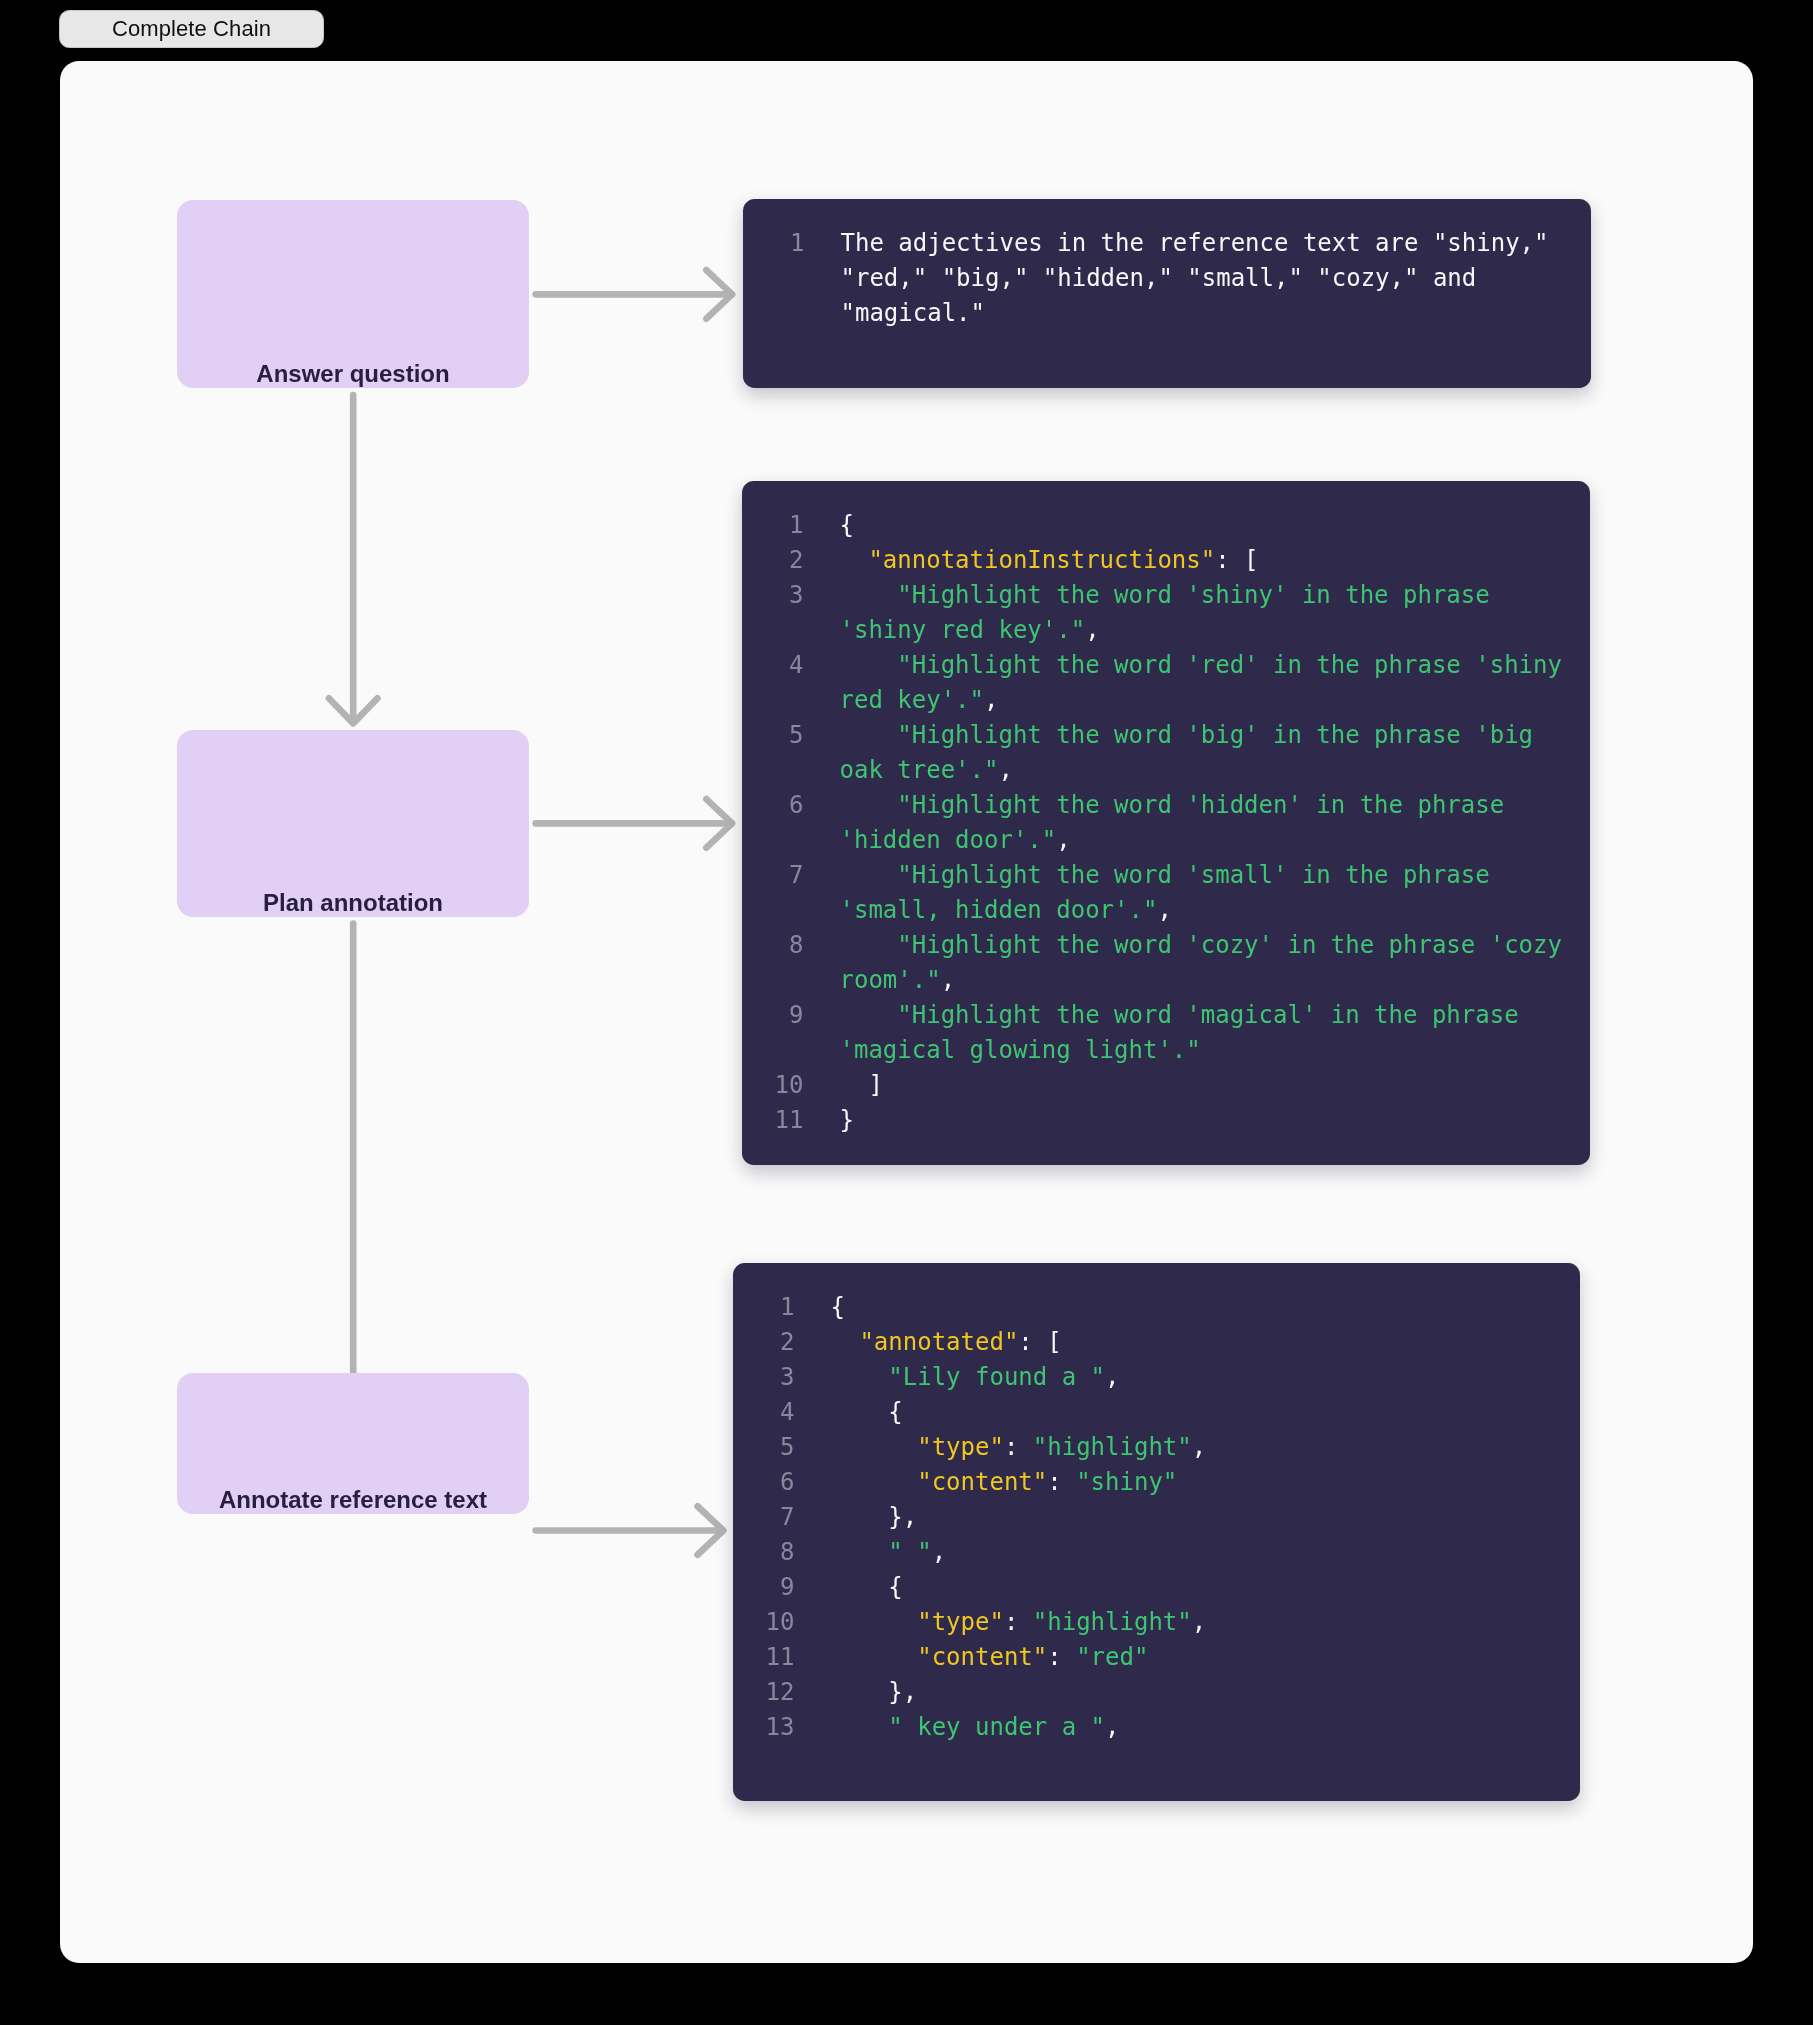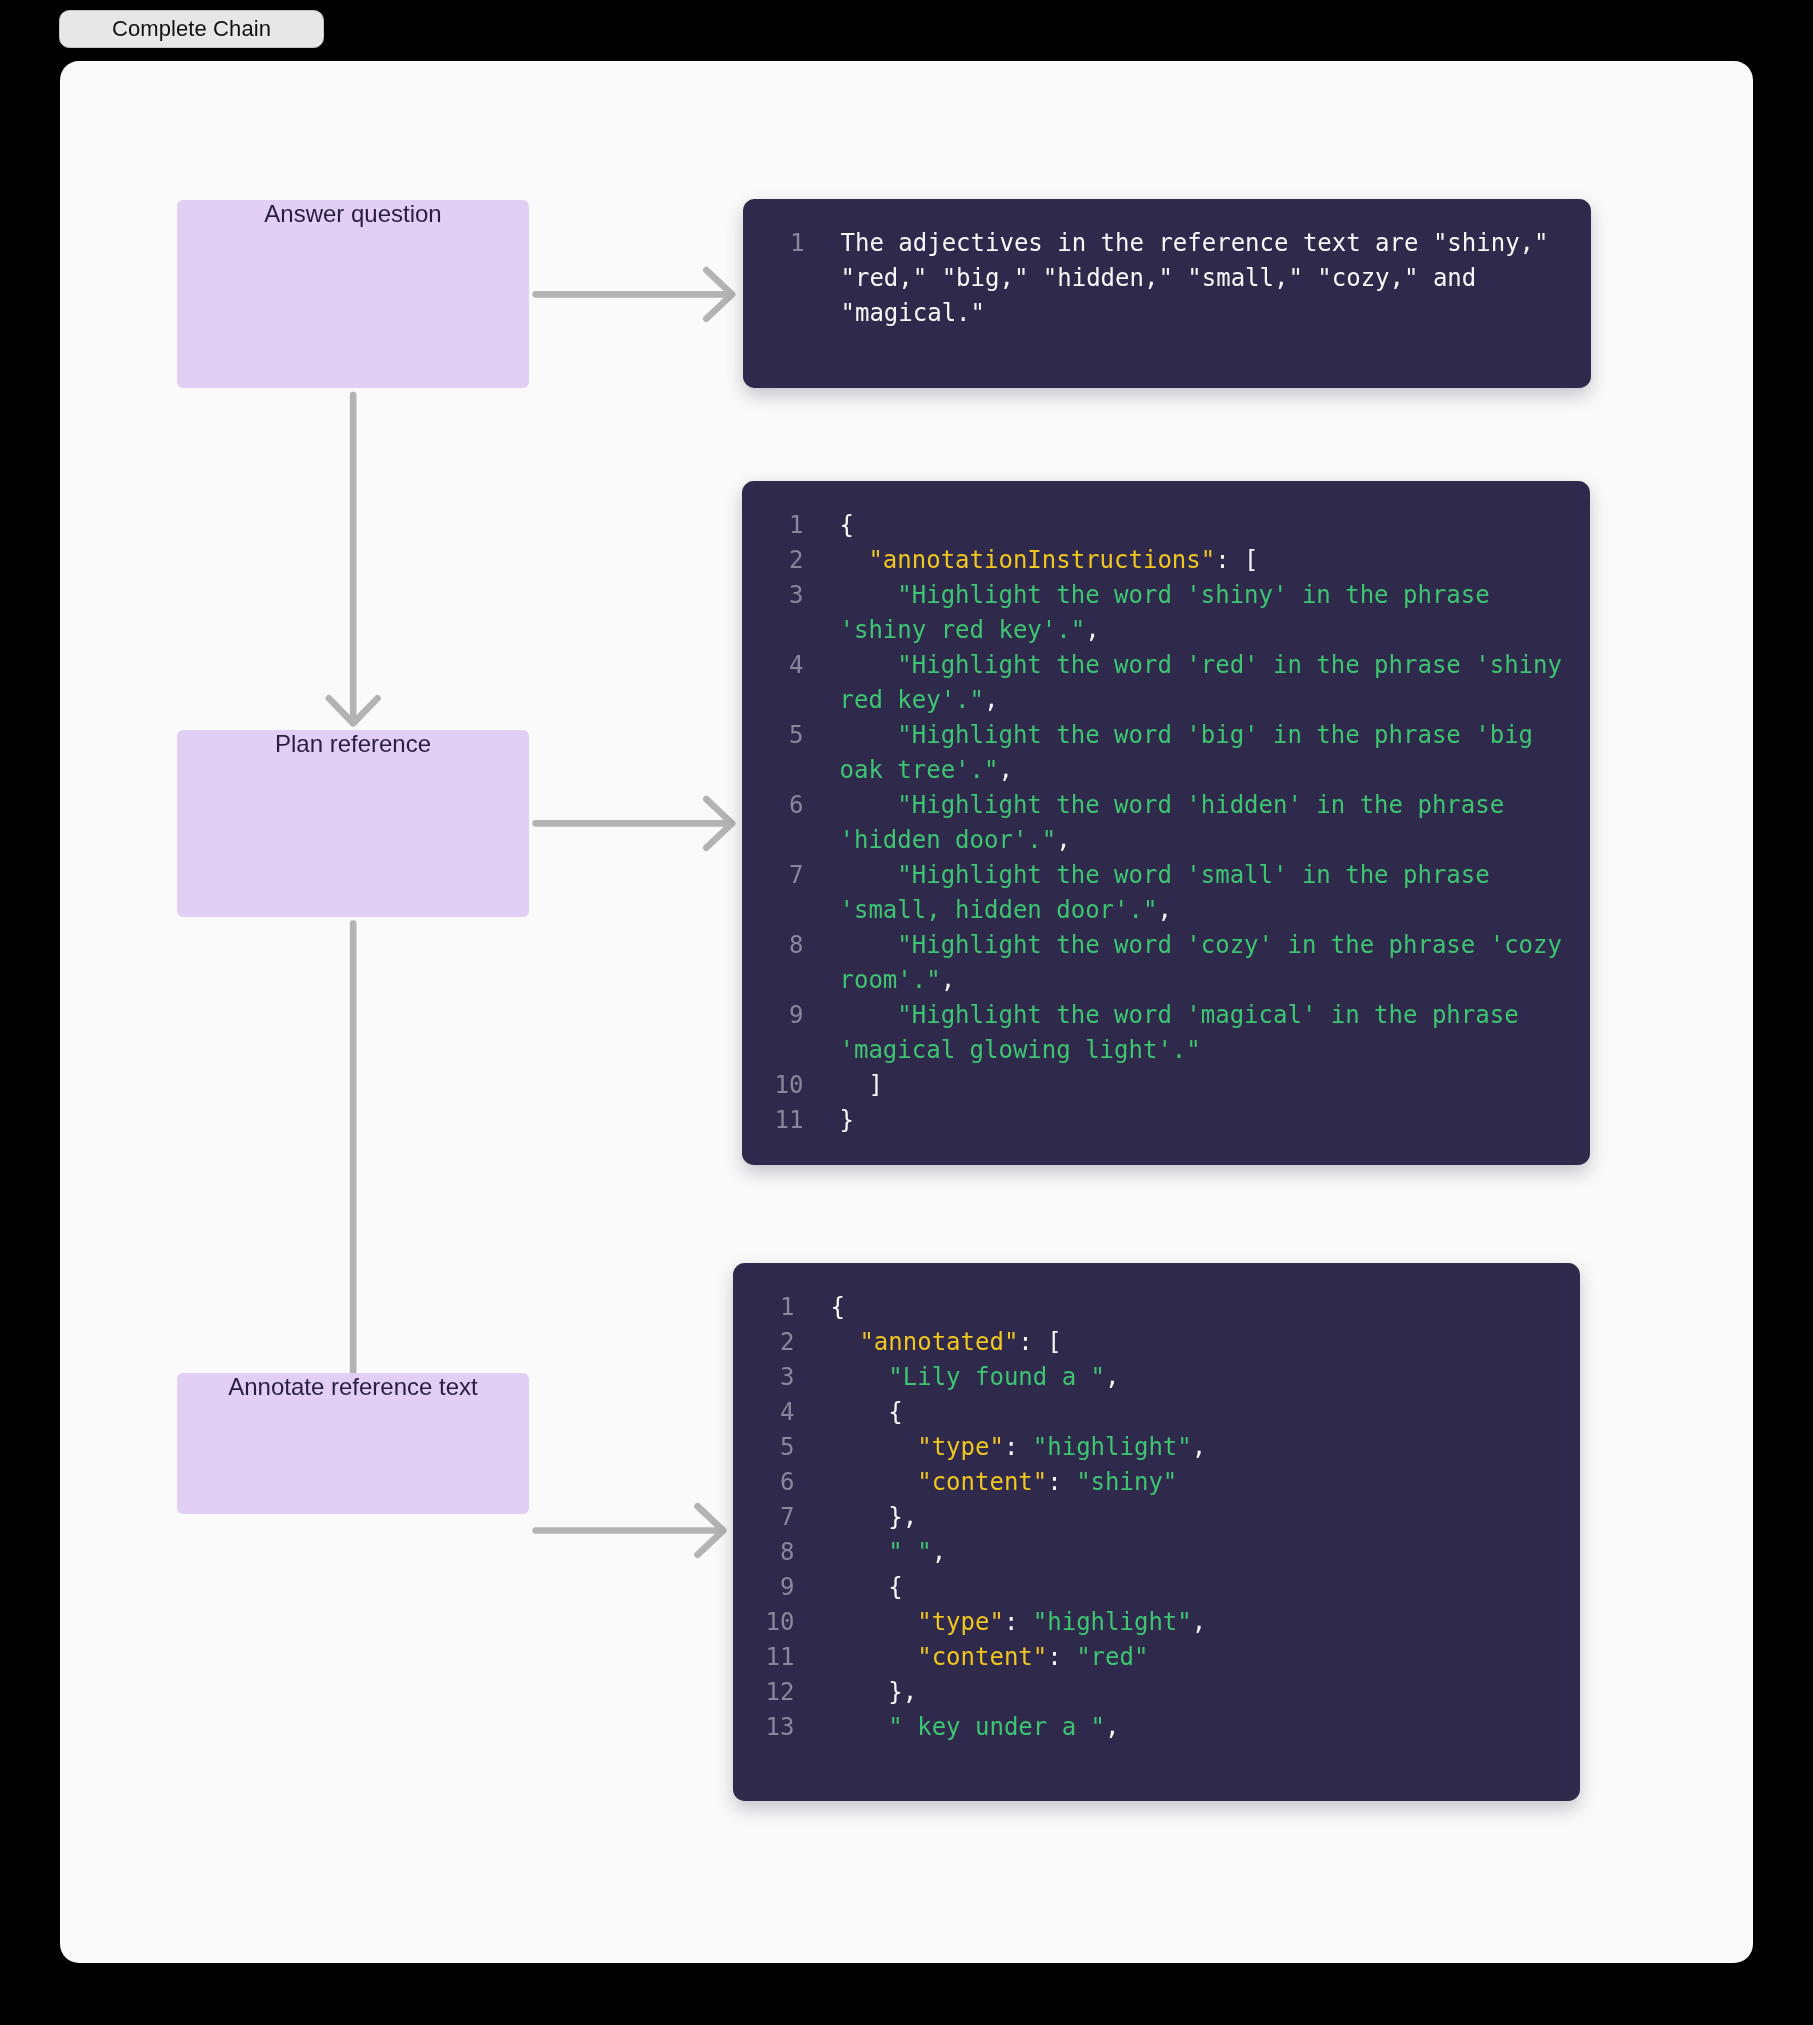--- a/index.html
+++ b/index.html
@@ -18,22 +18,22 @@
     background:var(--canvas);border-radius:19px;
   }
   .badge{
     position:absolute;left:59px;top:9.6px;width:265px;height:38px;
     background:var(--badge-bg);border:1.5px solid var(--badge-border);border-radius:10.3px;
     display:flex;align-items:center;justify-content:center;
     font-size:22px;color:#101010;letter-spacing:0.1px;
   }
   .node{
     position:absolute;left:177px;width:352px;background:var(--node-bg);
-    border-radius:6px;display:flex;align-items:flex-start;justify-content:center;
-    font-size:24px;font-weight:400;color:var(--node-text);
+    border-radius:16px;display:flex;align-items:flex-end;justify-content:center;
+    font-size:24px;font-weight:700;color:var(--node-text);
   }
   #node1{top:200px;height:188px}
   #node2{top:730px;height:187px}
   #node3{top:1373px;height:141px}
   .code{
     position:absolute;background:var(--code-bg);border-radius:11.8px;
     font-family:"DejaVu Sans Mono","Liberation Mono",monospace;
     font-size:24px;line-height:35px;color:var(--plain);
     padding:26.5px 14.7px 0 26.5px;overflow:hidden;
     box-shadow:0 7.4px 17.7px rgba(20,10,40,0.22);
@@ -79,21 +79,21 @@
   <g>
     <path d="M728 2080 L982 2080"></path>
     <path d="M948 2047 L983 2080 L948 2113"></path>
   </g>
 </svg>
 
 <div class="node" id="node1">
   <span>Answer question</span>
 </div>
 <div class="node" id="node2">
-  <span>Plan reference</span>
+  <span>Plan annotation</span>
 </div>
 <div class="node" id="node3">
   <span>Annotate reference text</span>
 </div>
 
 <div class="code" id="code1">
     <div class="cline">
       <span class="ln">1</span>
       <span class="ct"><span class="tok-plain">The adjectives in the reference text are "shiny," "red," "big," "hidden," "small," "cozy," and "magical."</span></span>
     </div>

